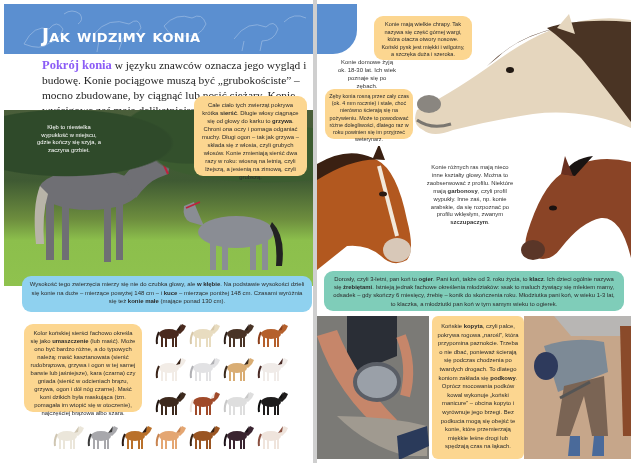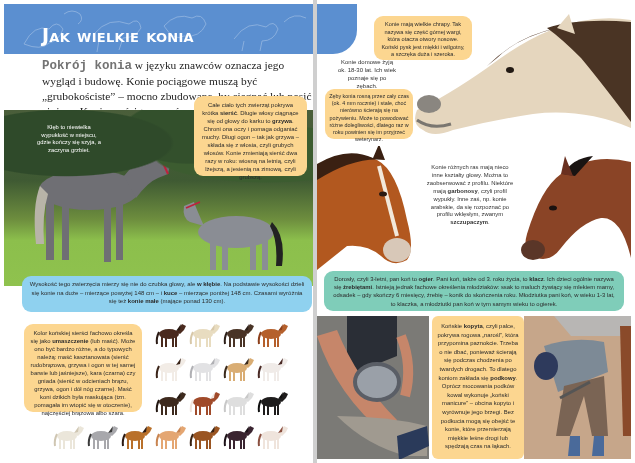--- a/index.html
+++ b/index.html
@@ -11,21 +11,21 @@
   .page-right { position: absolute; left: 317px; top: 4px; width: 314px; height: 455px; background: #fff; overflow: hidden; }
   .gutter { position: absolute; left: 313px; top: 0; width: 4px; height: 463px; background: #cfcfcf; }
 
   
   .header-band { position: absolute; left: 0; top: 0; width: 309px; height: 50px; background: #5b8fd0; }
   .header-band-right { position: absolute; left: 0; top: 0; width: 40px; height: 50px; background: #5b8fd0; border-bottom-right-radius: 24px; }
   .header-pattern { position: absolute; inset: 0; opacity: 0.35; }
   .title { position: absolute; left: 38px; top: 20px; color: #fff; font-family: "DejaVu Sans", sans-serif; font-weight: bold; font-size: 19px; letter-spacing: 0.3px; font-variant: small-caps; }
 
   .intro { position: absolute; left: 38px; top: 54px; width: 270px; font-family: "Liberation Serif", serif; font-size: 11.4px; line-height: 15px; color: #222; }
-  .intro .lead { color: #737373; font-family: Liberation Mono, monospace; font-weight: bold; font-size: 12.5px; }
+  .intro .lead { color: #8b5cf6; font-family: Liberation Serif, serif; font-weight: bold; font-size: 12.5px; }
 
   
   .photo-main { position: absolute; left: 0; top: 106px; width: 309px; height: 176px; overflow: hidden; background: linear-gradient(180deg, #4a5e3a 0%, #3f5a33 40%, #6d8d3e 62%, #8cbf4c 74%, #8fc24e 100%); }
   .trees { position: absolute; left: 0; top: 0; width: 309px; height: 110px; background: radial-gradient(ellipse at 20% 30%, #2f4a2a 0 30%, transparent 31%), radial-gradient(ellipse at 60% 20%, #33502c 0 25%, transparent 26%), radial-gradient(ellipse at 85% 40%, #3c5c30 0 30%, transparent 31%); }
 
   .callout { position: absolute; border-radius: 9px; font-size: 6.2px; line-height: 8.3px; color: #2b2b2b; text-align: center; padding: 5px 6px; }
   .callout b { font-weight: bold; }
   .orange { background: #fcd690; }
   .blue { background: #8fd1ef; }
   .teal { background: #7fcdb9; }
@@ -51,21 +51,21 @@
       <svg class="header-pattern" width="309" height="50" viewBox="0 0 309 50">
         <g fill="none" stroke="#ffffff" stroke-width="0.8">
           <path d="M20 40 q10 -20 25 -15 q8 -10 14 0 q-4 12 -14 14 q-8 8 -25 1z"></path>
           <path d="M90 30 q15 -18 35 -10 q10 -8 12 4 q-6 10 -18 10 l-4 12 m-20 -10 l-2 12"></path>
           <path d="M160 22 q12 -14 28 -8 q10 -6 14 6 q-6 14 -22 12 q-10 6 -20 -10z"></path>
           <path d="M230 35 q14 -20 32 -12 q8 -8 12 2 q-4 12 -16 12 l-2 10 m-16 -10 l-2 10"></path>
           <path d="M280 18 q10 -10 22 -4"></path>
           <path d="M60 10 q8 -6 16 0 q4 6 -2 10"></path>
         </g>
       </svg>
-      <div class="title">Jak wielkie konia</div>
+      <div class="title">Jak widzimy konia</div>
     </div>
 
     <p class="intro"><span class="lead">Pokrój konia</span><span> w języku znawców oznacza jego wygląd i budowę. Konie pociągowe muszą być „grubokościste” – mocno zbudowane, by ciągnąć lub nosić ciężary. Konie wyścigowe zaś mają delikatniejszą budowę.</span></p>
 
     <div class="photo-main">
       <div class="trees"></div>
       <svg width="309" height="176" viewBox="0 0 309 176">
 
         <g fill="#6f6f74">
           <ellipse cx="85" cy="80" rx="50" ry="20"></ellipse>

